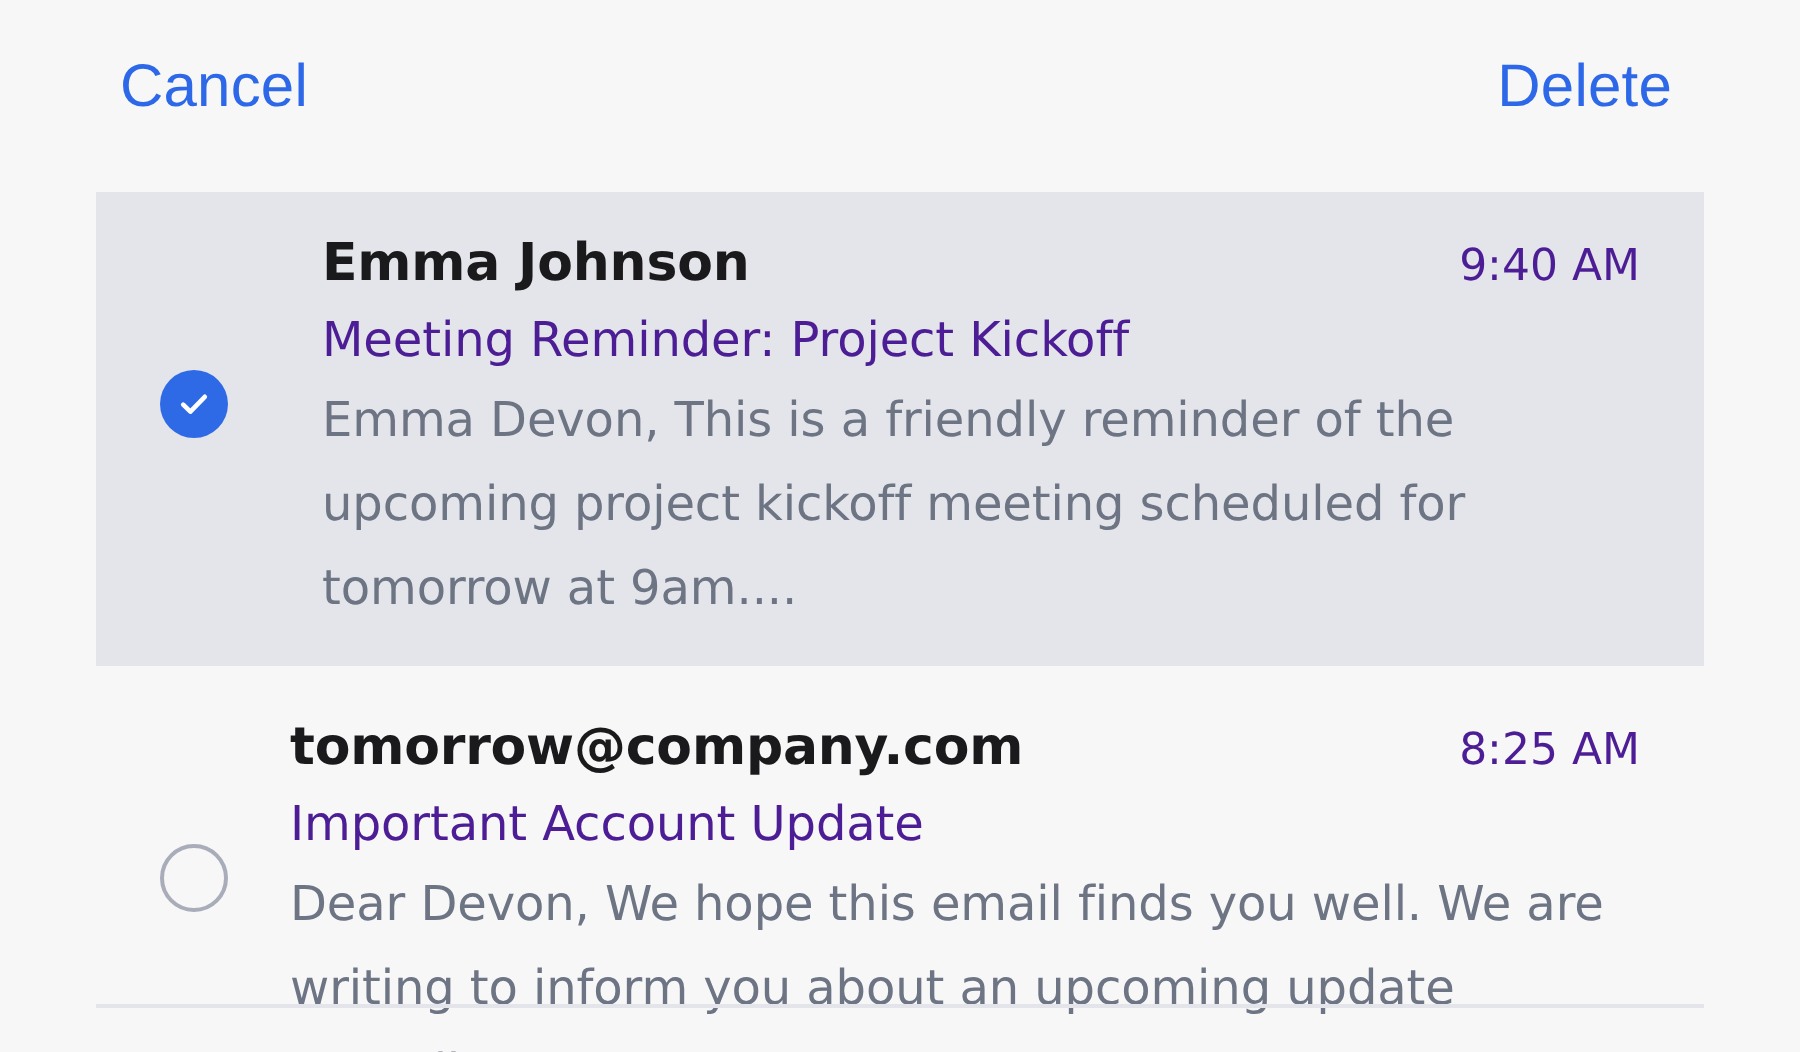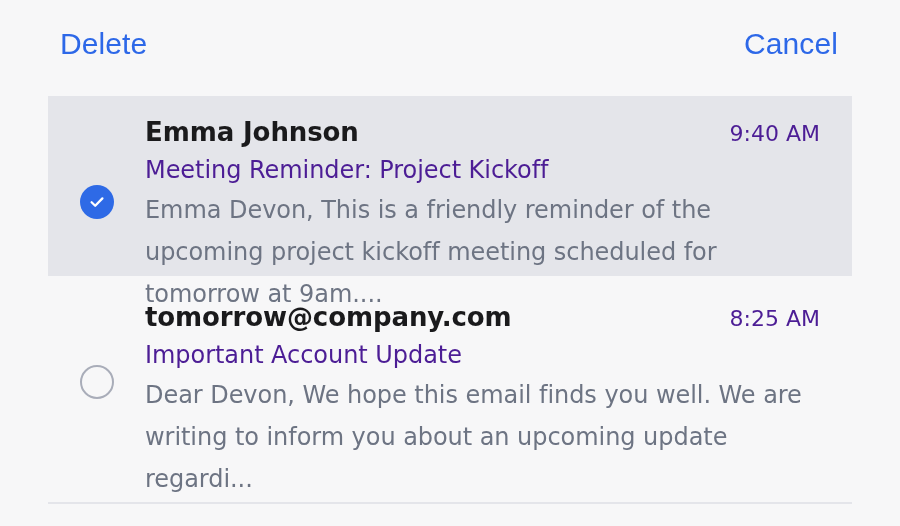--- a/index.html
+++ b/index.html
@@ -65,21 +65,21 @@
     position: relative;
     display: flex;
     align-items: flex-start;
     box-sizing: border-box;
     background: transparent;
   }
   .row.selected {
     background: #e4e5ea;
   }
 
-  .row-1 { height: 180px; padding-top: 19px; }
+  .row-1 { height: 237px; padding-top: 19px; gap: 16px; }
   .row-2 { height: 200px; padding-top: 24px; }
 
   
   .check-col {
     width: 97px;
     flex: 0 0 97px;
     display: flex;
     align-items: flex-start;
     justify-content: center;
     padding-top: 70px;
@@ -168,22 +168,22 @@
     background: #e4e5ea;
   }
   .divider.bottom { top: 502px; }
 </style>
 </head>
 <body>
 
 <div class="screen">
 
   <div class="action-bar">
+    <button class="action-btn right">Cancel</button>
     <button class="action-btn left">Delete</button>
-    <button class="action-btn right">Cancel</button>
   </div>
 
   <div class="list">
 
     <div class="row row-1 selected">
       <div class="check-col">
         <span class="checkbox on">
           <svg width="18" height="18" viewBox="0 0 18 18" aria-hidden="true">
             <path d="M3.6 9.3 L7.2 12.8 L14.4 5.4" fill="none" stroke="#ffffff" stroke-width="2.3" stroke-linecap="round" stroke-linejoin="round"></path>
           </svg>

